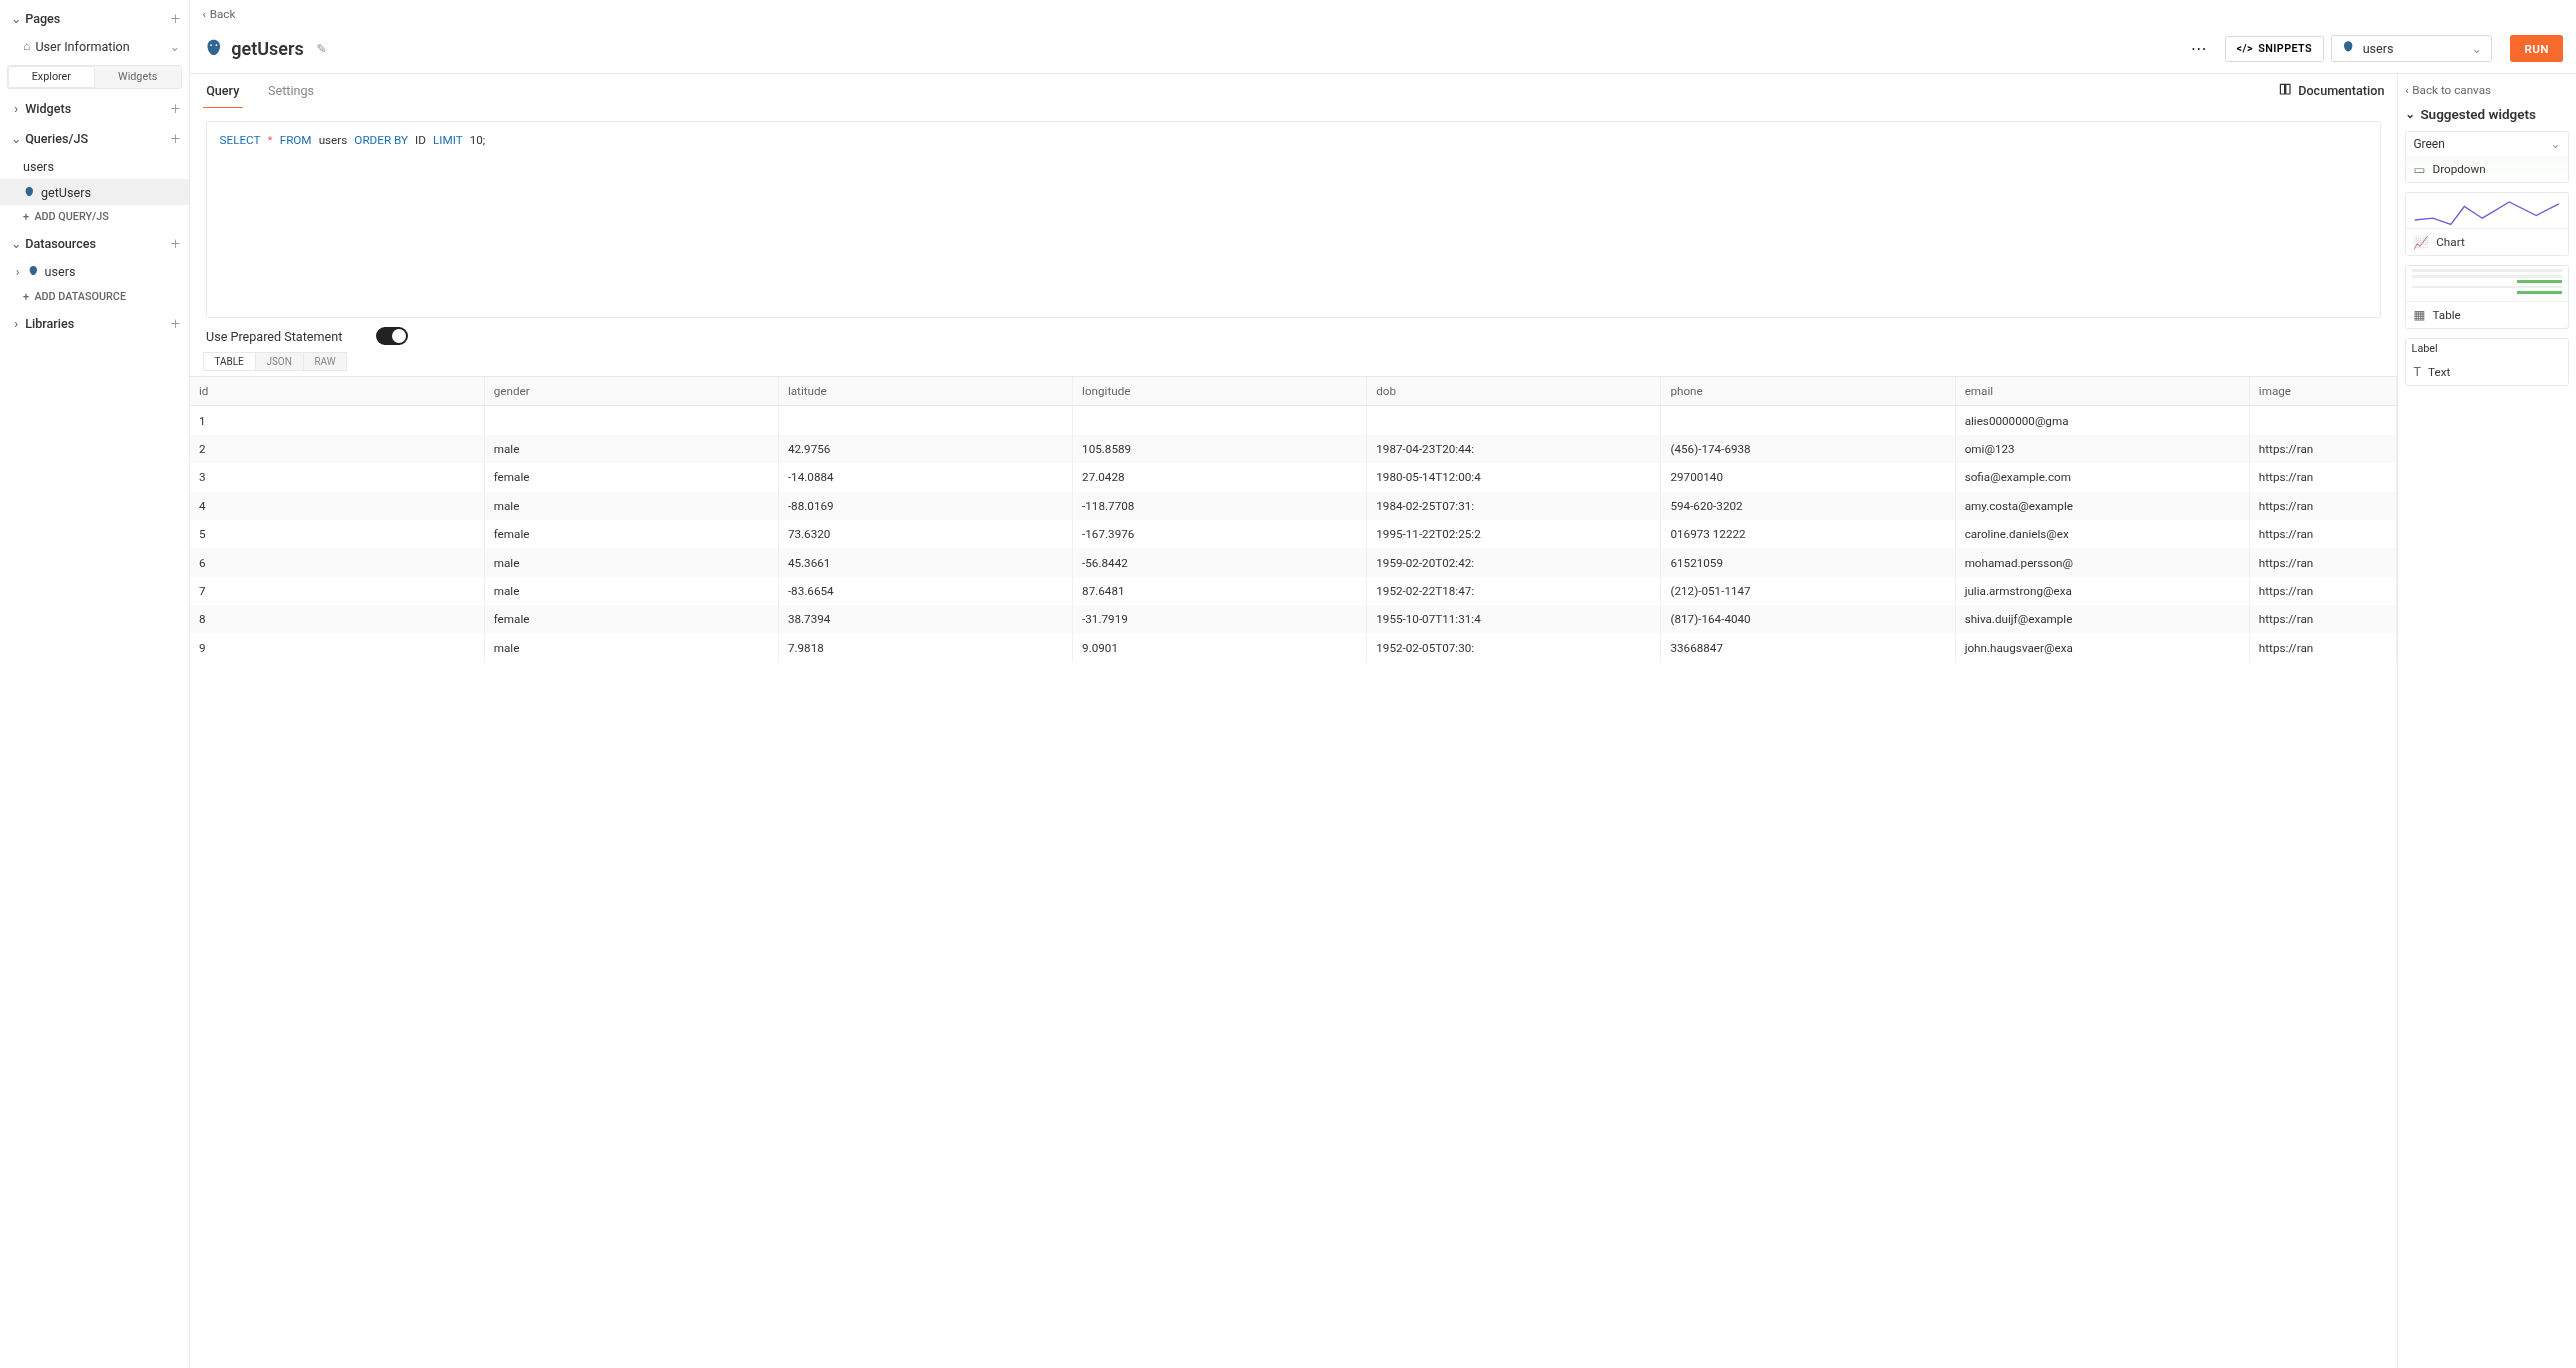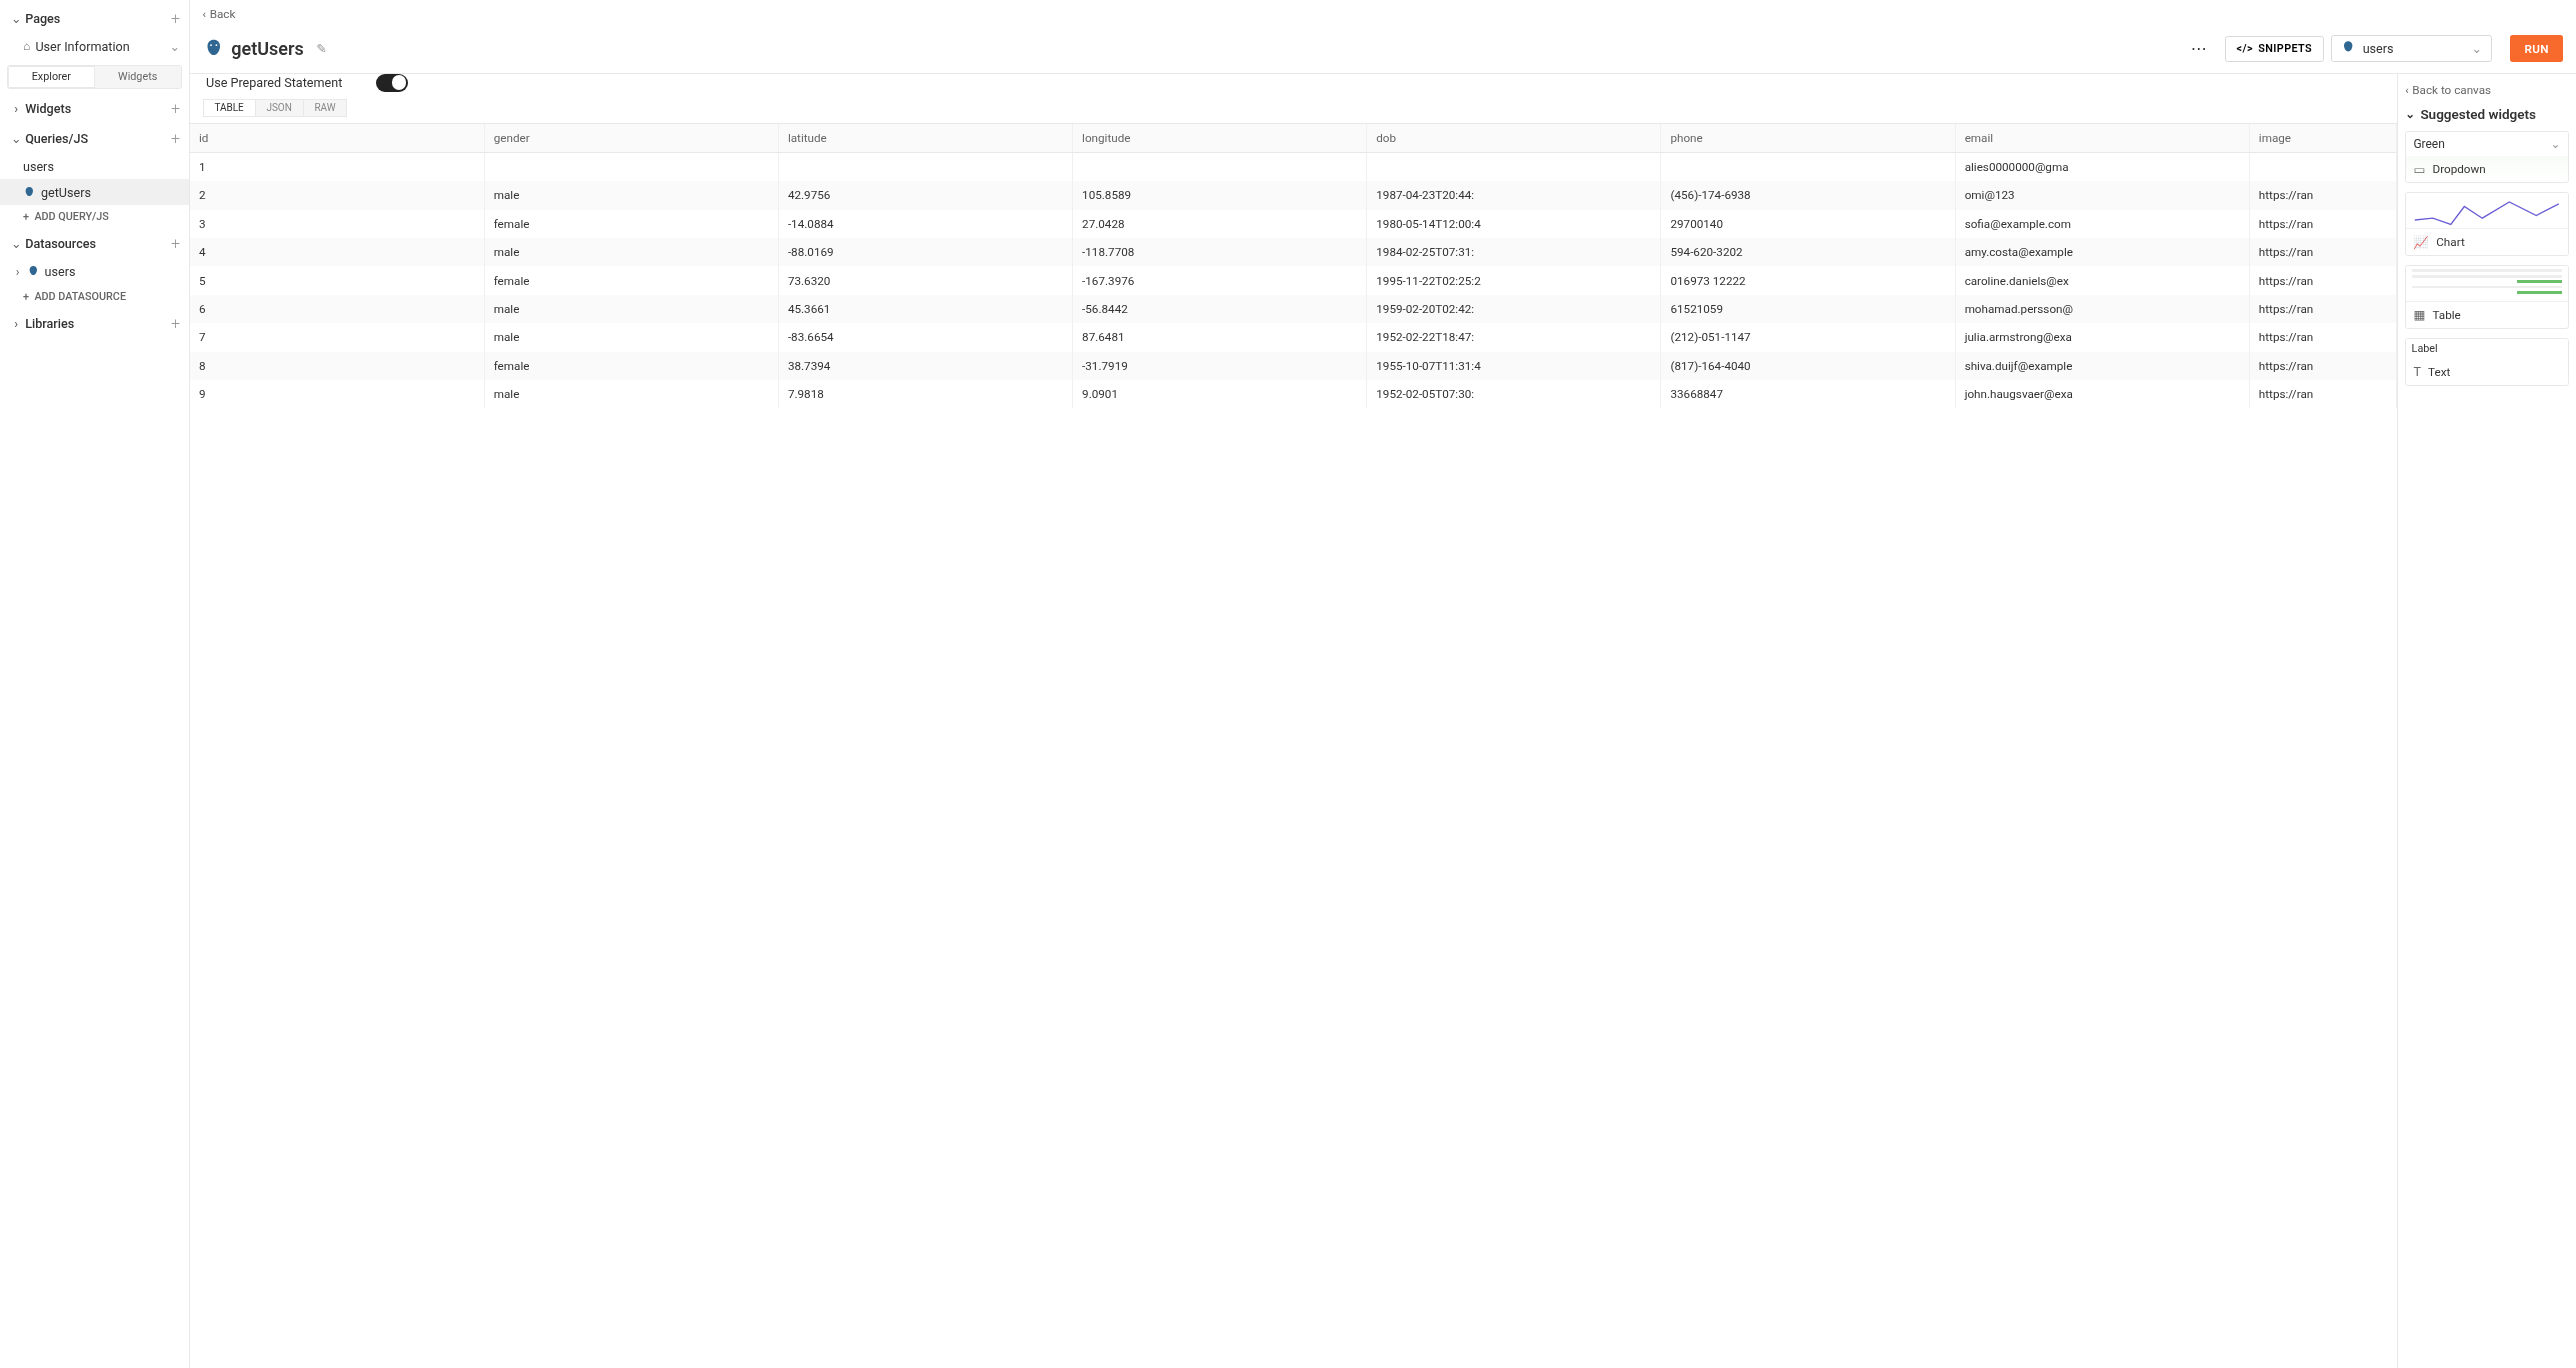--- a/index.html
+++ b/index.html
@@ -174,21 +174,42 @@
               <path d="M12 2C8 2 5 5 5 9c0 3 1 6 3 8 1 1 2 2 4 2s3-1 4-2c2-2 3-5 3-8 0-4-3-7-7-7z"></path>
             </svg></span>
         <span>users</span>
         <span class="arrow">⌄</span>
       </div>
       <button class="run-btn">RUN</button>
     </div>
 
     <div class="query-body">
       <div class="query-left">
-
+        <div class="sub-tabs">
+          <span class="sub-tab active">Query</span>
+          <span class="sub-tab">Settings</span>
+          <span class="spacer"></span>
+          <span class="doc-link">
+            <span><svg width="14.4" height="14.4" viewBox="0 0 24 24" fill="none" stroke="#333" stroke-width="2">
+                  <path d="M4 4h7v16H4zM13 4h7v16h-7z"></path>
+                </svg></span>
+            <span>Documentation</span>
+          </span>
+        </div>
+
+        <div class="editor">
+          <span class="k-blue">SELECT</span>
+          <span class="k-star">*</span>
+          <span class="k-blue">FROM</span>
+          <span class="k-id">users</span>
+          <span class="k-blue">ORDER BY</span>
+          <span class="k-id">ID</span>
+          <span class="k-blue">LIMIT</span>
+          <span class="k-id">10</span><span class="k-id">;</span>
+        </div>
 
         <div class="prep-row">
           <span class="label">Use Prepared Statement</span>
           <span class="toggle">
               <span class="knob"></span>
             </span>
         </div>
 
         <div class="view-tabs">
           <span class="view-tab active">TABLE</span>

